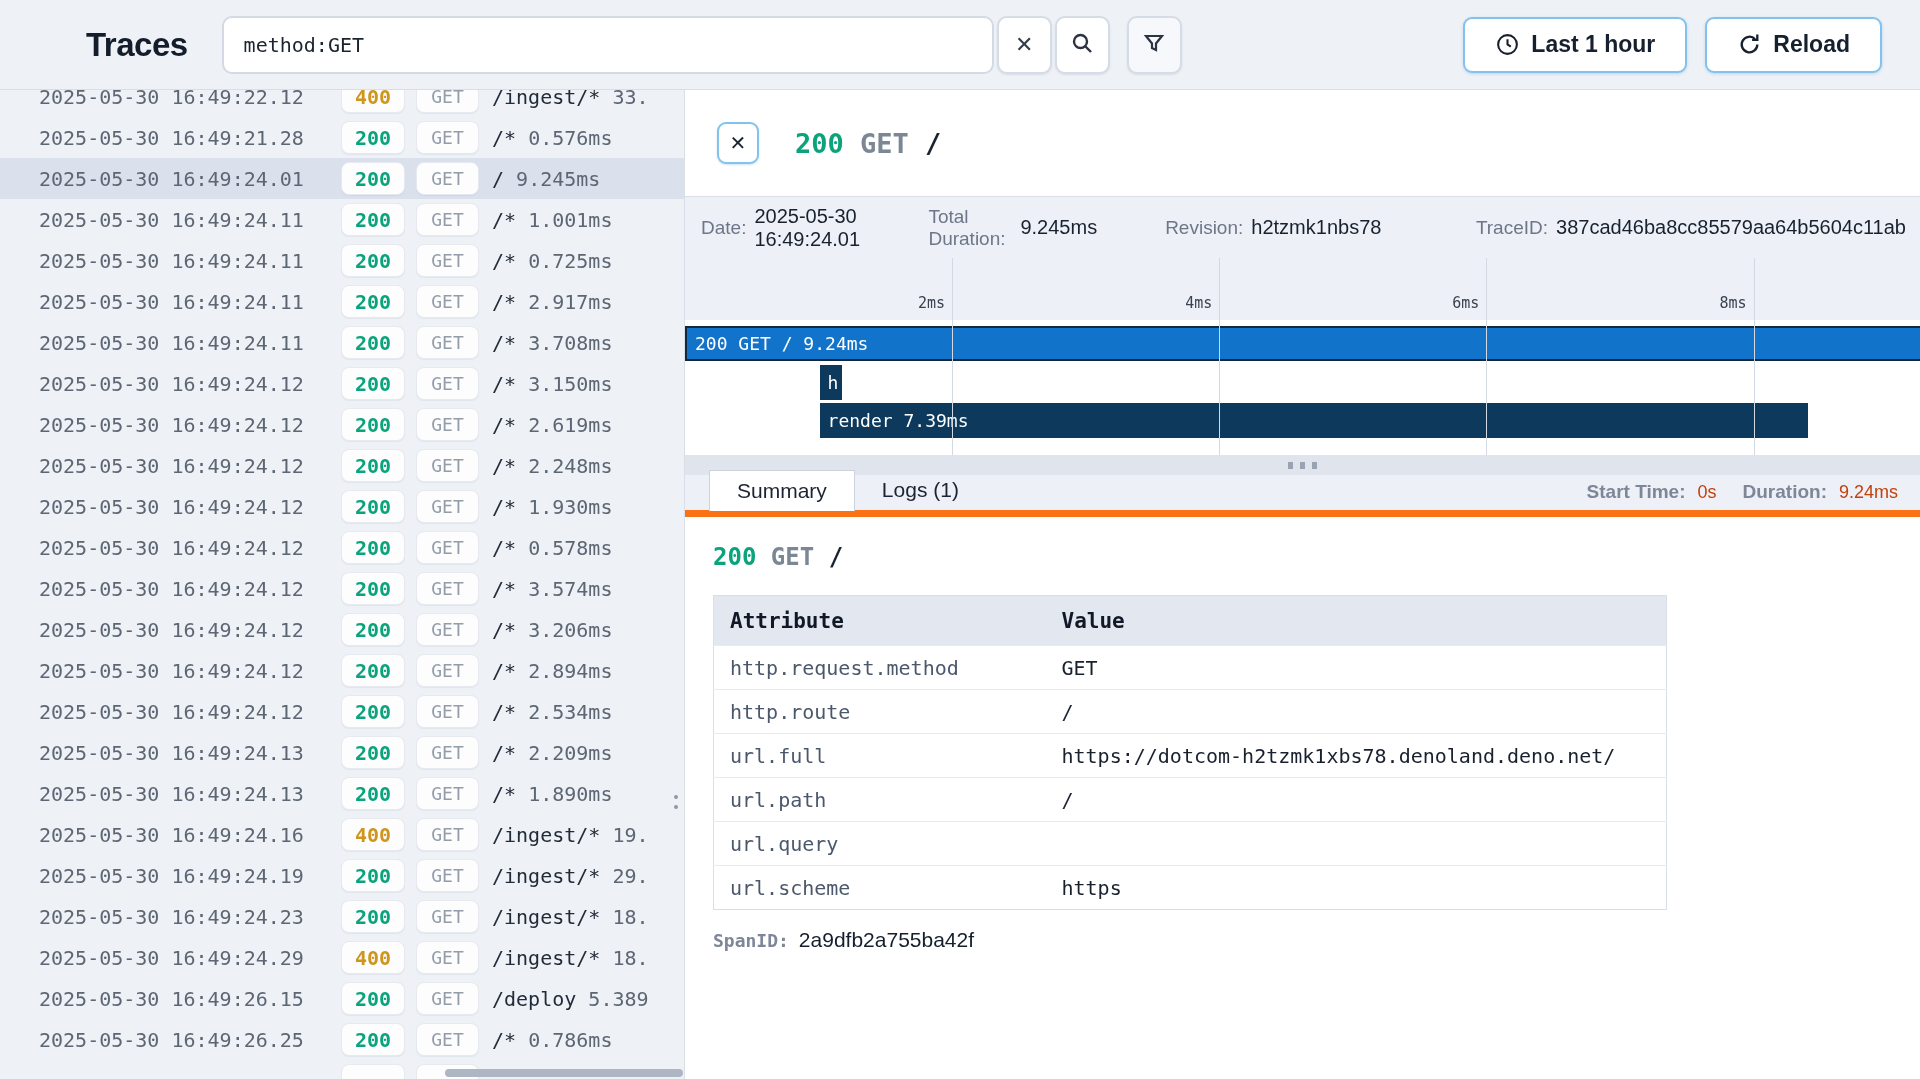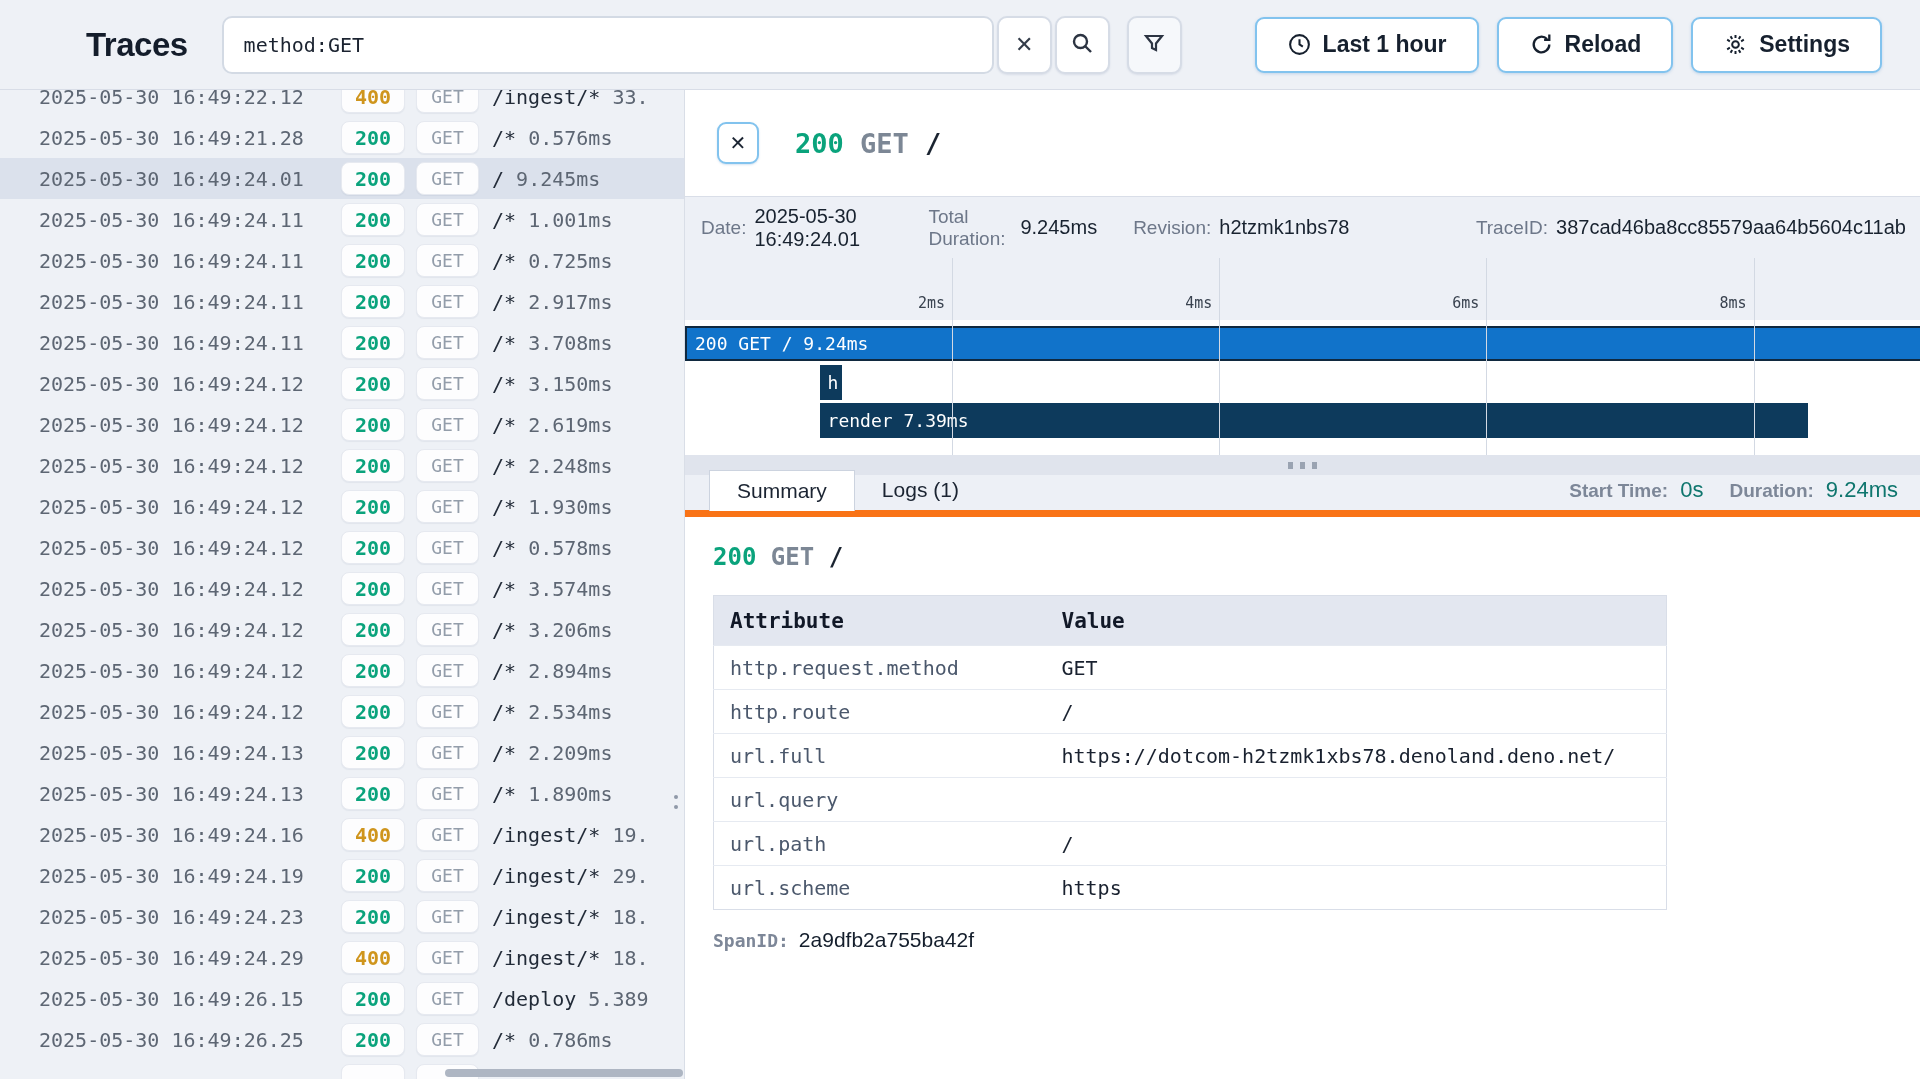--- a/index.html
+++ b/index.html
@@ -61,21 +61,21 @@
 
   .meta-strip { height:62px; background:#edf0f6; border-top:1px solid #d9dee8; display:flex; align-items:center;
       padding:0 14px 0 16px; font-size:20px; }
   .meta-item { display:flex; align-items:center; gap:8px; }
   .meta-label { color:#6d7789; font-size:19px; line-height:1.15; }
   .meta-value { color:#18222f; line-height:1.15; }
   .w-date .meta-label { flex:none; }
   .w-date .meta-value { width:118px; }
   .w-dur { margin-left:56px; }
   .w-dur .meta-label { width:84px; }
-  .w-rev { margin-left:36px;text-align:center; }
+  .w-rev { margin-left:68px;text-align:center; }
   .w-trace { margin-left:auto; }
 
   
   .timeline { position:relative; height:197px; background:#fff; flex:none; }
   .grid-line { position:absolute; top:0; bottom:0; width:1px; background:#d3d9e3; }
   .tl-header { position:relative; height:62px; background:#edf0f6; }
   .tick-label { position:absolute; bottom:8px; font-family:"DejaVu Sans Mono", monospace; font-size:15px; color:#39424f;
       transform:translateX(-100%); padding-right:7px; }
   .tl-rows { position:relative; height:172px; }
   .span-bar { position:absolute; height:35px; display:flex; align-items:center; padding-left:8px; overflow:hidden;
@@ -88,21 +88,21 @@
   .drag-divider i { width:5px; height:7px; background:#9aa3b2; display:block; }
 
   
   .tab-bar { height:42px; background:#edf0f6; border-bottom:7px solid #f97316; display:flex; align-items:flex-end;
       padding-left:24px; flex:none; }
   .tab { padding:8px 27px; font-size:21px; color:#1b2432; cursor:pointer; }
   .tab.active { background:#fff; border:1px solid #ccd3df; border-bottom:none; margin-bottom:-1px; }
   .tab-meta { margin-left:auto; display:flex; align-items:center; gap:26px; padding-right:22px; padding-bottom:7px; }
   .tab-meta .pair { display:flex; align-items:baseline; gap:12px; }
   .tab-meta .lbl { color:#7d8798; font-size:19px; font-weight:bold; }
-  .tab-meta .val { color:#0f766e; font-size:22px; }
+  .tab-meta .val { color:#c2410c; font-size:18px; }
 
   
   .summary-content { flex:1; padding:26px 0 0 28px; background:#fff; overflow:hidden; }
   .sum-title { font-family:"DejaVu Sans Mono", monospace; font-size:24px; font-weight:bold; }
   .sum-title .st-green { color:#0aa37c; }
   .sum-title .st-method { color:#7c8795; }
   .sum-title .st-path { color:#1a2330; }
   .attr-table { margin-top:24px; width:954px; border:1px solid #d9dee8; border-collapse:collapse; }
   .attr-table th { background:#e3e7f0; height:50px; text-align:left; padding-left:16px; font-size:21px; color:#111827;
       font-family:"DejaVu Sans Mono", monospace; }
@@ -156,29 +156,20 @@
     </button>
     <button class="tool-btn">
       <span>
         <svg width="25" height="25" viewBox="0 0 24 24" fill="none" stroke="#16202e" stroke-width="2.2">
           <path d="M19.5 12a7.5 7.5 0 1 1-2.2-5.3"></path>
           <polyline points="19.5,2.5 19.5,7.5 14.5,7.5" fill="none"></polyline>
         </svg>
       </span>
       <span>Reload</span>
     </button>
-    <button class="tool-btn">
-      <span>
-        <svg width="25" height="25" viewBox="0 0 24 24" fill="none" stroke="#16202e" stroke-width="1.9">
-          <circle cx="12" cy="12" r="3.2"></circle>
-          <path d="M12 2.8v3 M12 18.2v3 M4 7.4l2.6 1.5 M17.4 15.1l2.6 1.5 M4 16.6l2.6-1.5 M17.4 8.9L20 7.4 M7.3 4.1l1.5 2.6 M15.2 17.3l1.5 2.6 M7.3 19.9l1.5-2.6 M15.2 6.7l1.5-2.6"></path>
-        </svg>
-      </span>
-      <span>Settings</span>
-    </button>
   </div>
 </div>
 
 <div class="main">
 
   <div class="list-panel">
     <div id="trace-list">
         <div class="trace-row clip-top">
           <span class="t-time">2025-05-30 16:49:22.12</span>
           <span class="badge code orange">400</span>
@@ -429,26 +420,26 @@
             </tr>
             <tr>
               <td class="attr">http.route</td>
               <td class="val">/</td>
             </tr>
             <tr>
               <td class="attr">url.full</td>
               <td class="val">https://dotcom-h2tzmk1xbs78.denoland.deno.net/</td>
             </tr>
             <tr>
+              <td class="attr">url.path</td>
+              <td class="val">/</td>
+            </tr>
+            <tr>
               <td class="attr">url.query</td>
               <td class="val"></td>
-            </tr>
-            <tr>
-              <td class="attr">url.path</td>
-              <td class="val">/</td>
             </tr>
             <tr>
               <td class="attr">url.scheme</td>
               <td class="val">https</td>
             </tr>
           </tbody>
       </table>
 
       <div class="spanid-line">
         <span class="spanid-label">SpanID:</span>

